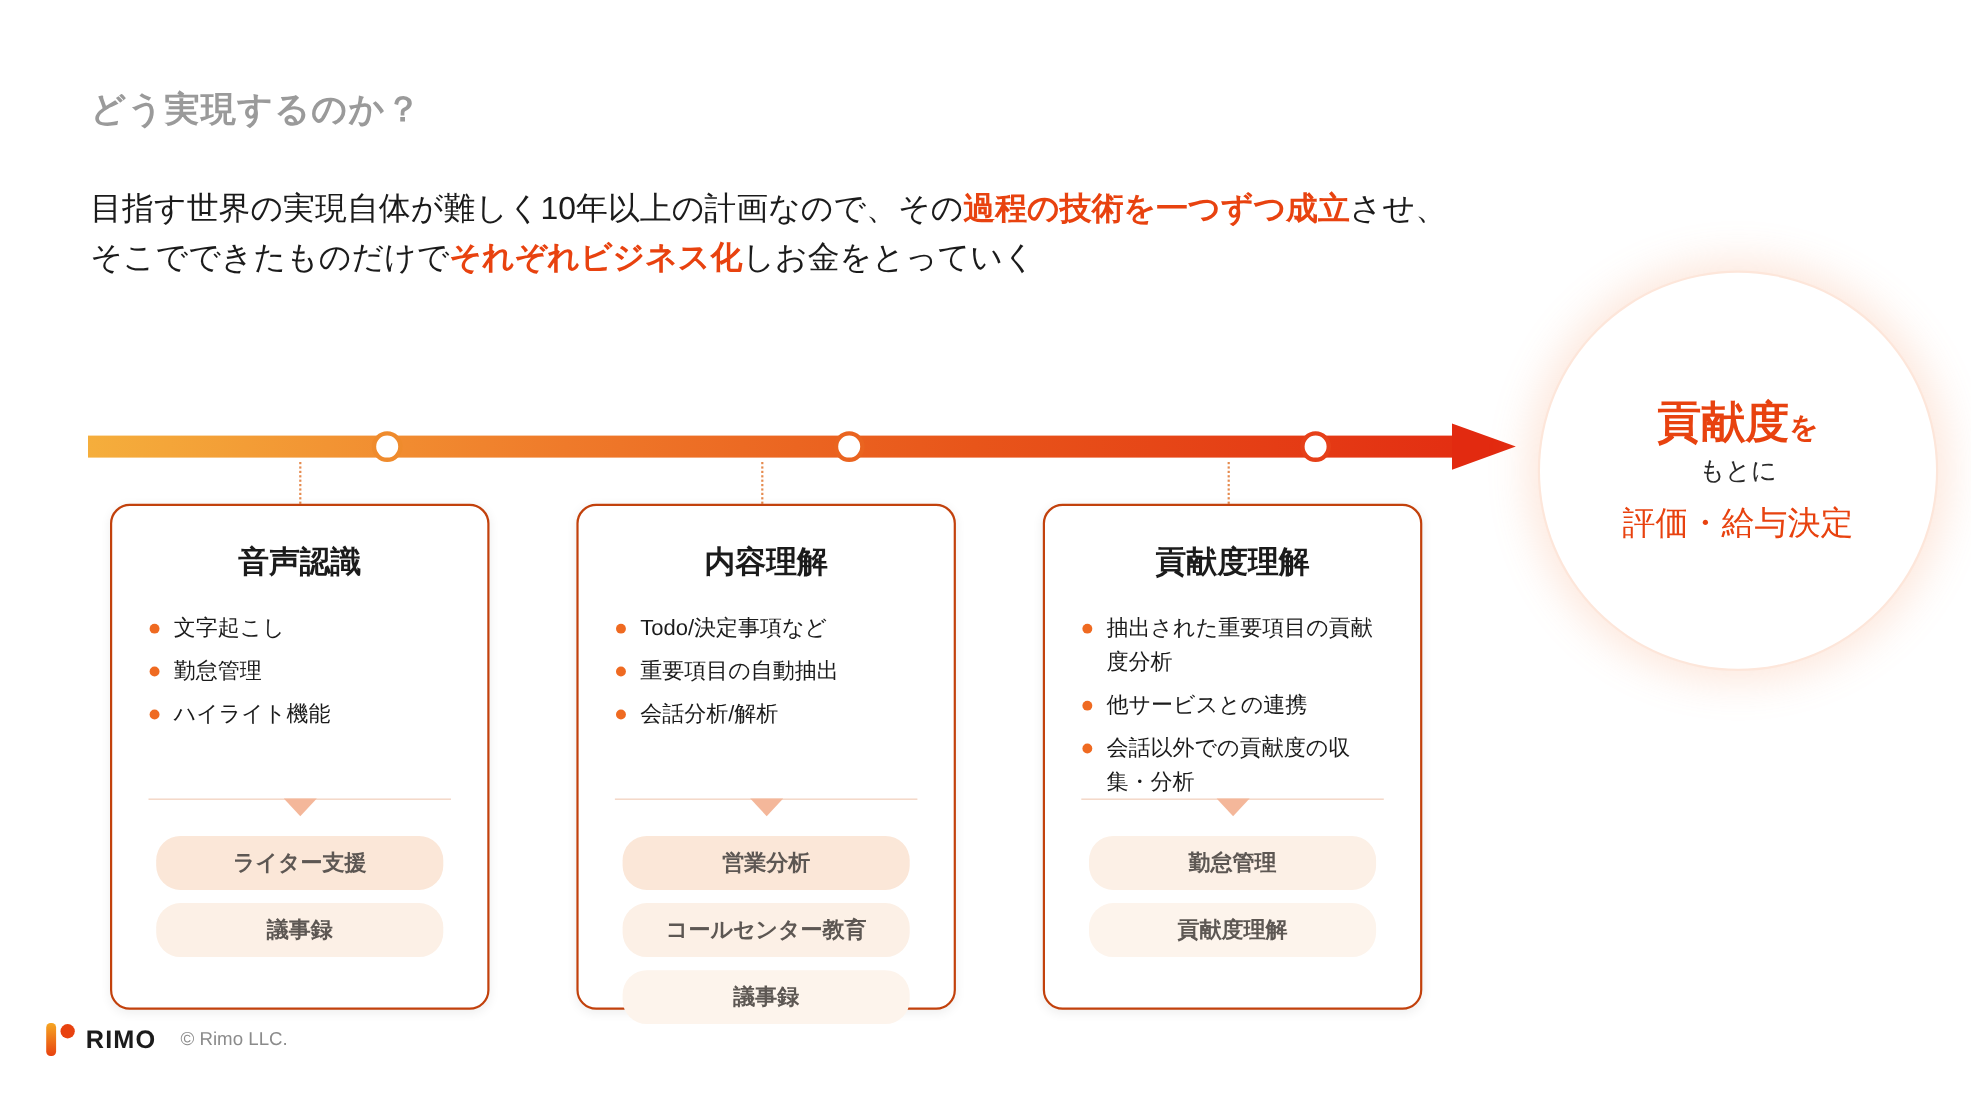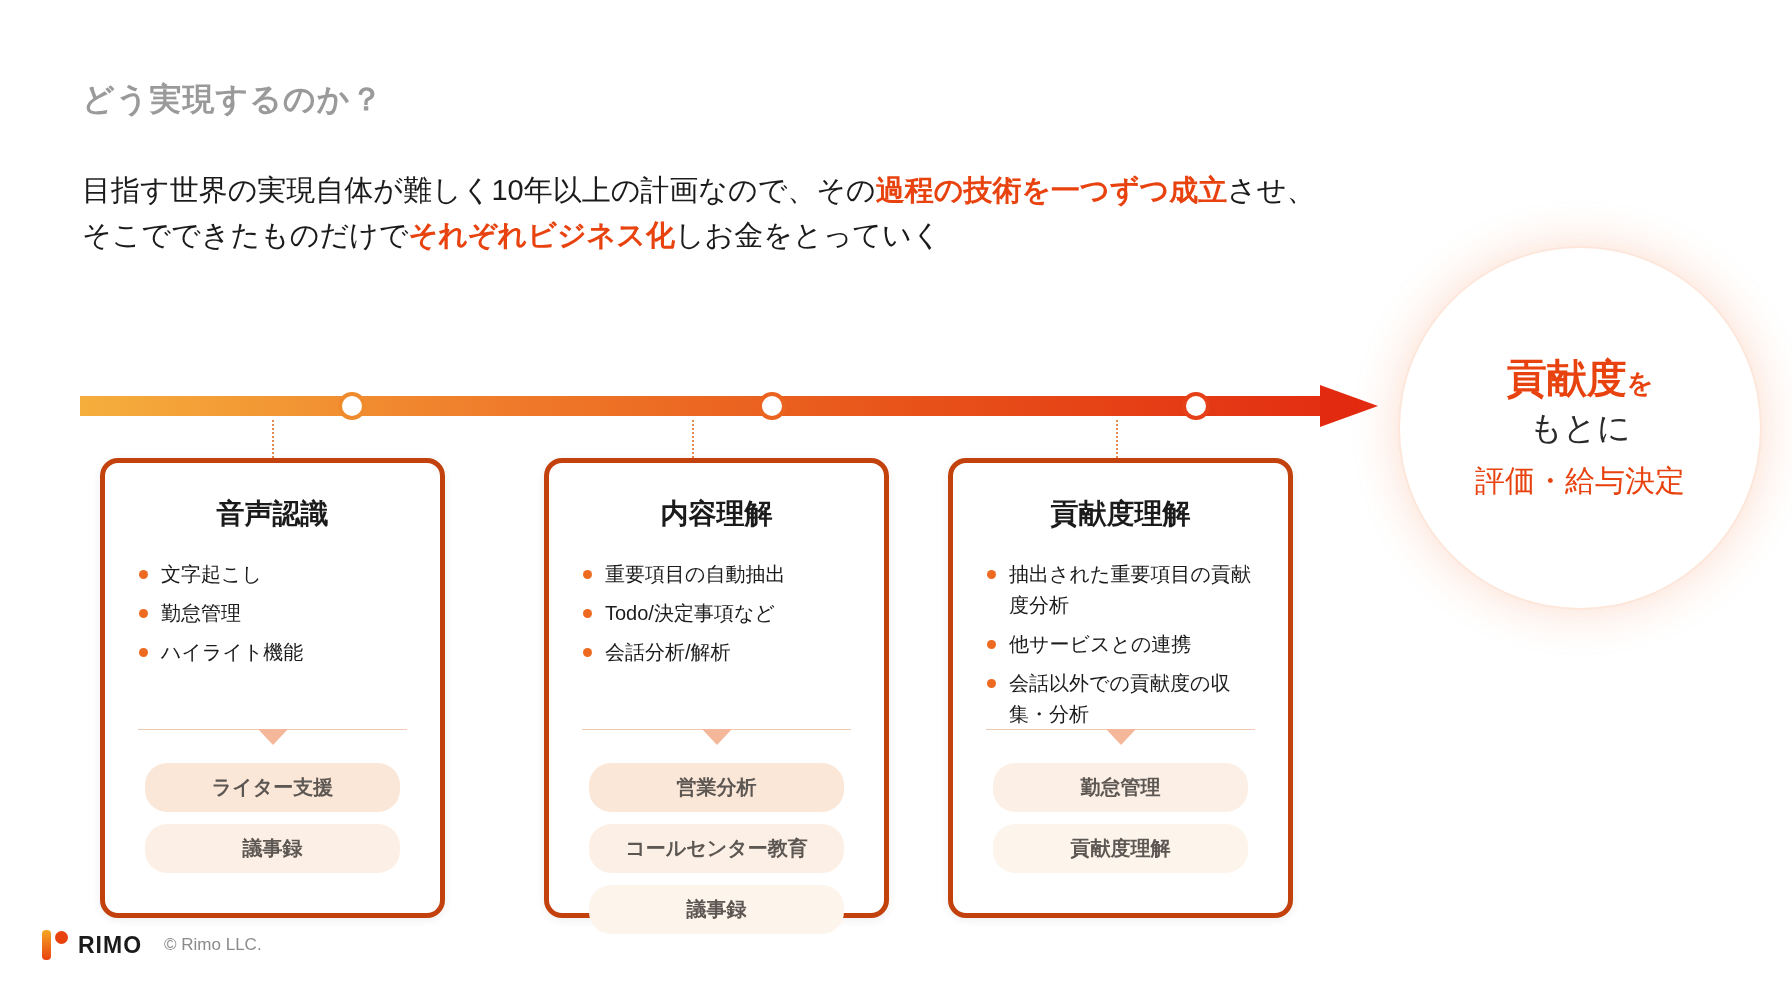--- a/index.html
+++ b/index.html
@@ -91,27 +91,27 @@
   }
   #dash-1 { left: 272px; }
   #dash-2 { left: 692px; }
   #dash-3 { left: 1116px; }
 
   
   .card {
     position: absolute;
     top: 458px;
     background: #ffffff;
-    border: 5px solid #c2410c;
+    border: 2px solid #c2410c;
     border-radius: 18px;
     box-shadow: 0 2px 10px rgba(0,0,0,0.07);
     box-sizing: border-box;
   }
   #card-1 { left: 100px;  width: 345px; height: 460px; }
-  #card-2 { left: 544px;  width: 345px; height: 460px; }
+  #card-2 { left: 524px;  width: 345px; height: 460px; }
   #card-3 { left: 948px;  width: 345px; height: 460px; }
 
   .card-title {
     text-align: center;
     font-size: 28px;
     font-weight: bold;
     color: #1b1b1b;
     margin-top: 32px;
   }
   .card-bullets {
@@ -198,21 +198,21 @@
   #outcome-line-1 {
     font-size: 40px;
     font-weight: bold;
     color: #e8420f;
     line-height: 1.2;
   }
   #outcome-line-1 .small {
     font-size: 26px;
   }
   #outcome-line-2 {
-    font-size: 33px;
+    font-size: 23px;
     color: #2a2a2a;
     margin-top: 5px;
     line-height: 1.3;
   }
   #outcome-line-3 {
     font-size: 30px;
     font-weight: normal;
     color: #e8420f;
     margin-top: 12px;
   }
@@ -293,22 +293,22 @@
   <div class="card-caret"></div>
   <div class="chips">
     <div class="chip s1">ライター支援</div>
     <div class="chip s2">議事録</div>
   </div>
 </div>
 
 <div class="card" id="card-2">
   <div class="card-title">内容理解</div>
   <ul class="card-bullets">
+    <li>Todo/決定事項など</li>
     <li>重要項目の自動抽出</li>
-    <li>Todo/決定事項など</li>
     <li>会話分析/解析</li>
   </ul>
   <div class="card-sep"></div>
   <div class="card-caret"></div>
   <div class="chips">
     <div class="chip s1">営業分析</div>
     <div class="chip s2">コールセンター教育</div>
     <div class="chip s3">議事録</div>
   </div>
 </div>

